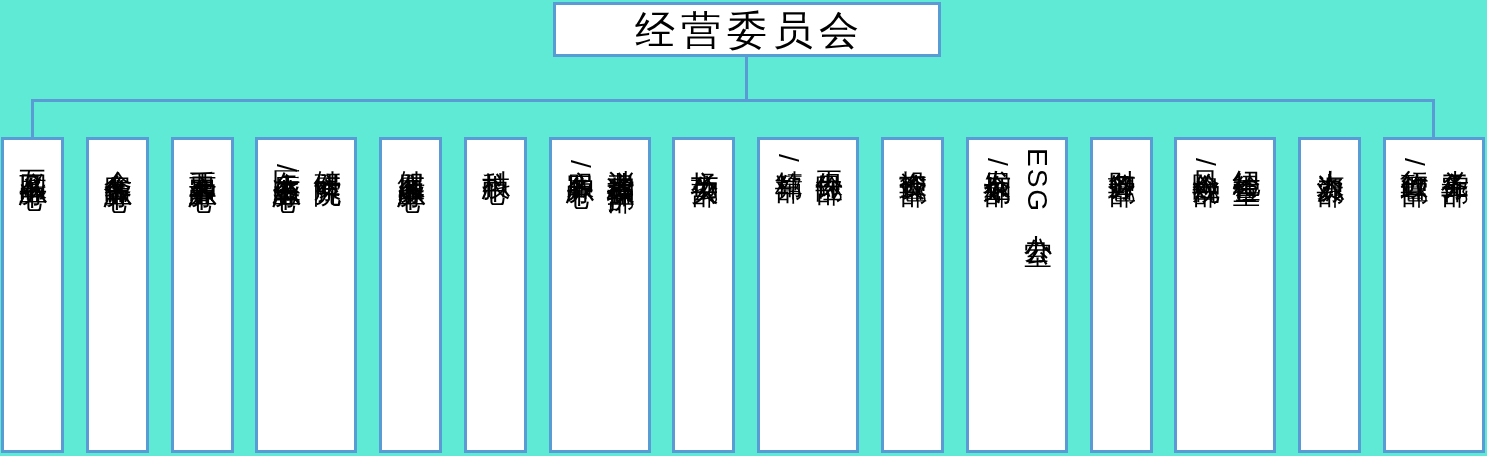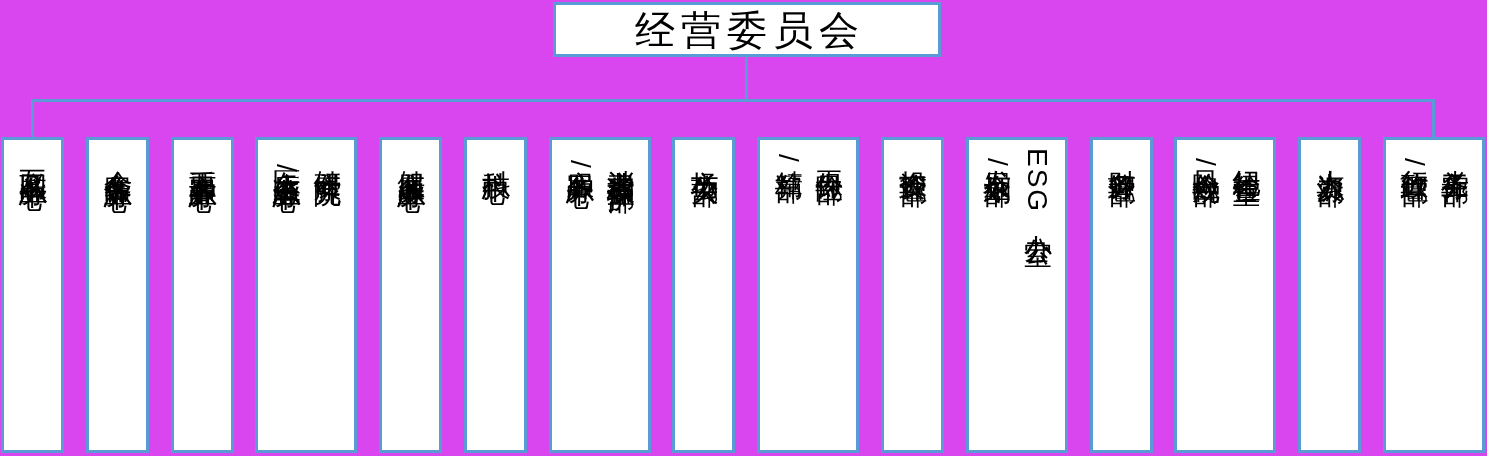--- a/index.html
+++ b/index.html
@@ -4,21 +4,21 @@
 <style>
   html, body {
     margin: 0;
     padding: 0;
     background: #ffffff;
   }
   #org-chart {
     position: relative;
     width: 1487px;
     height: 456px;
-    background: #d946ef;
+    background: #5eead4;
     font-family: "Liberation Sans", sans-serif;
     color: #000000;
     overflow: hidden;
   }
   .node {
     box-sizing: border-box;
     border: 3px solid #5B9BD5;
     background: #ffffff;
   }
   #root-node {

